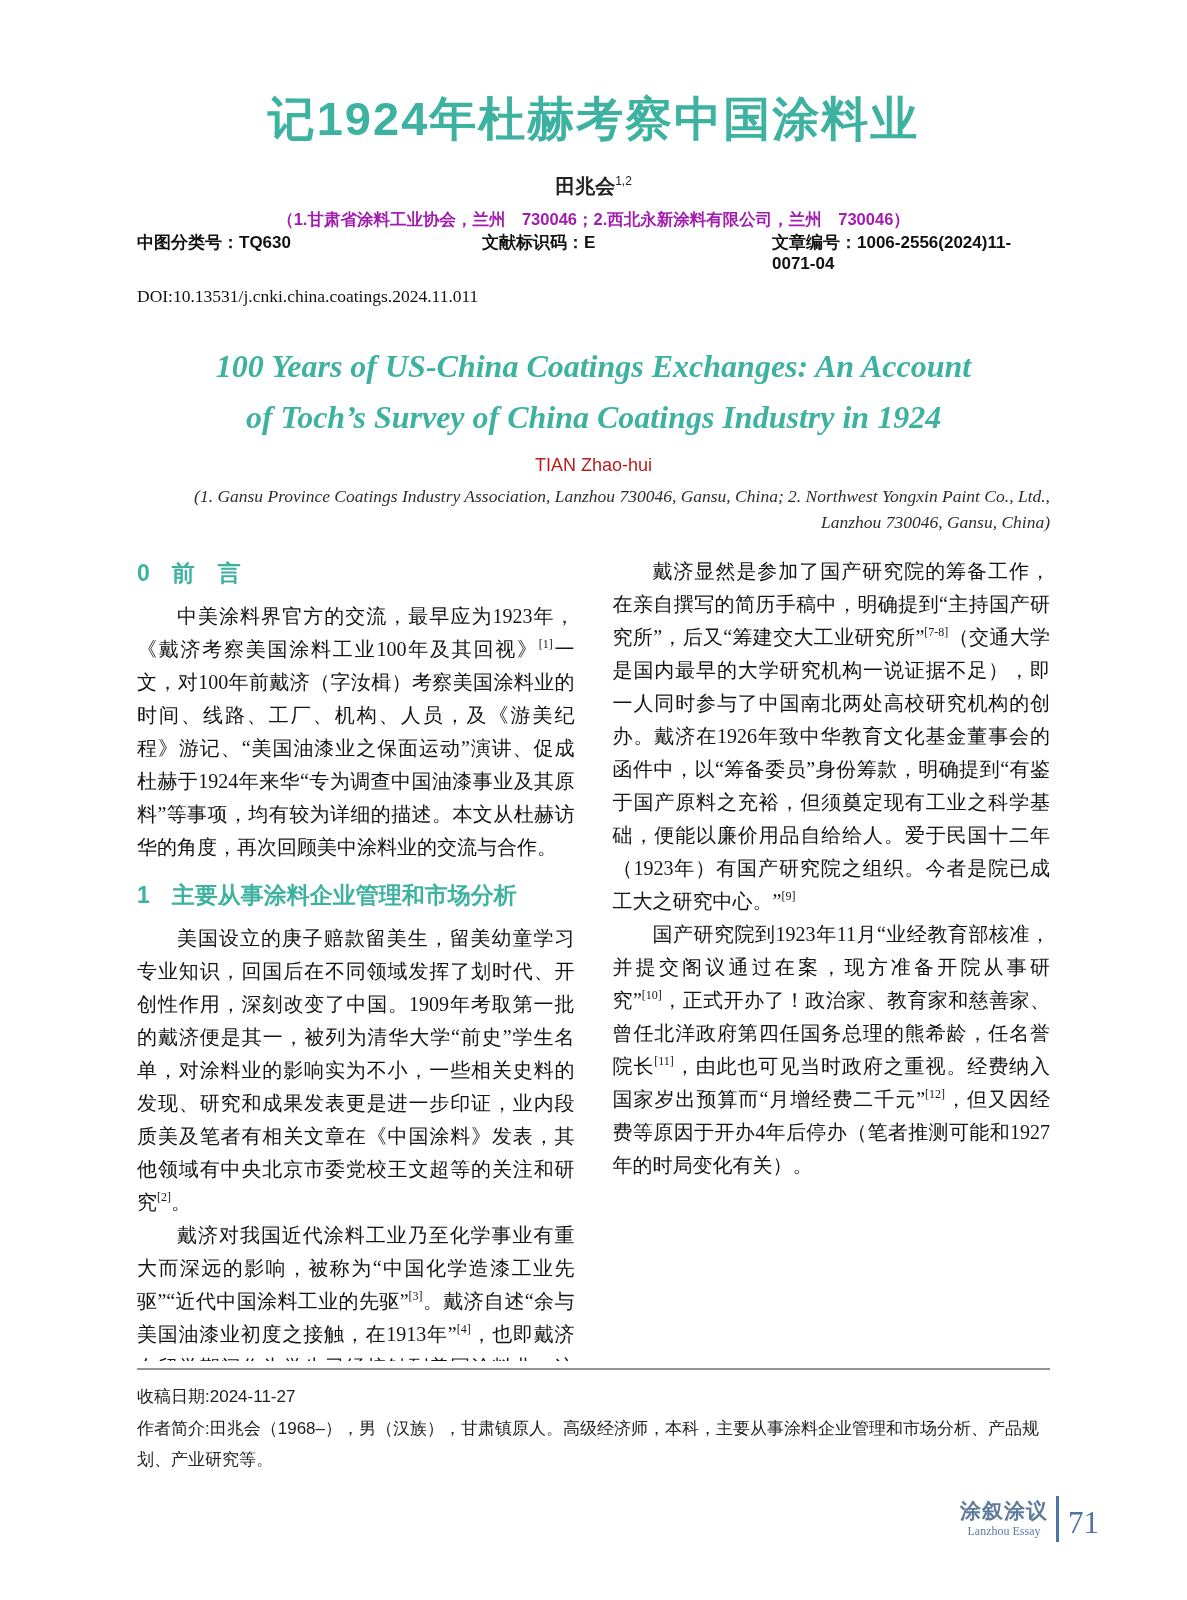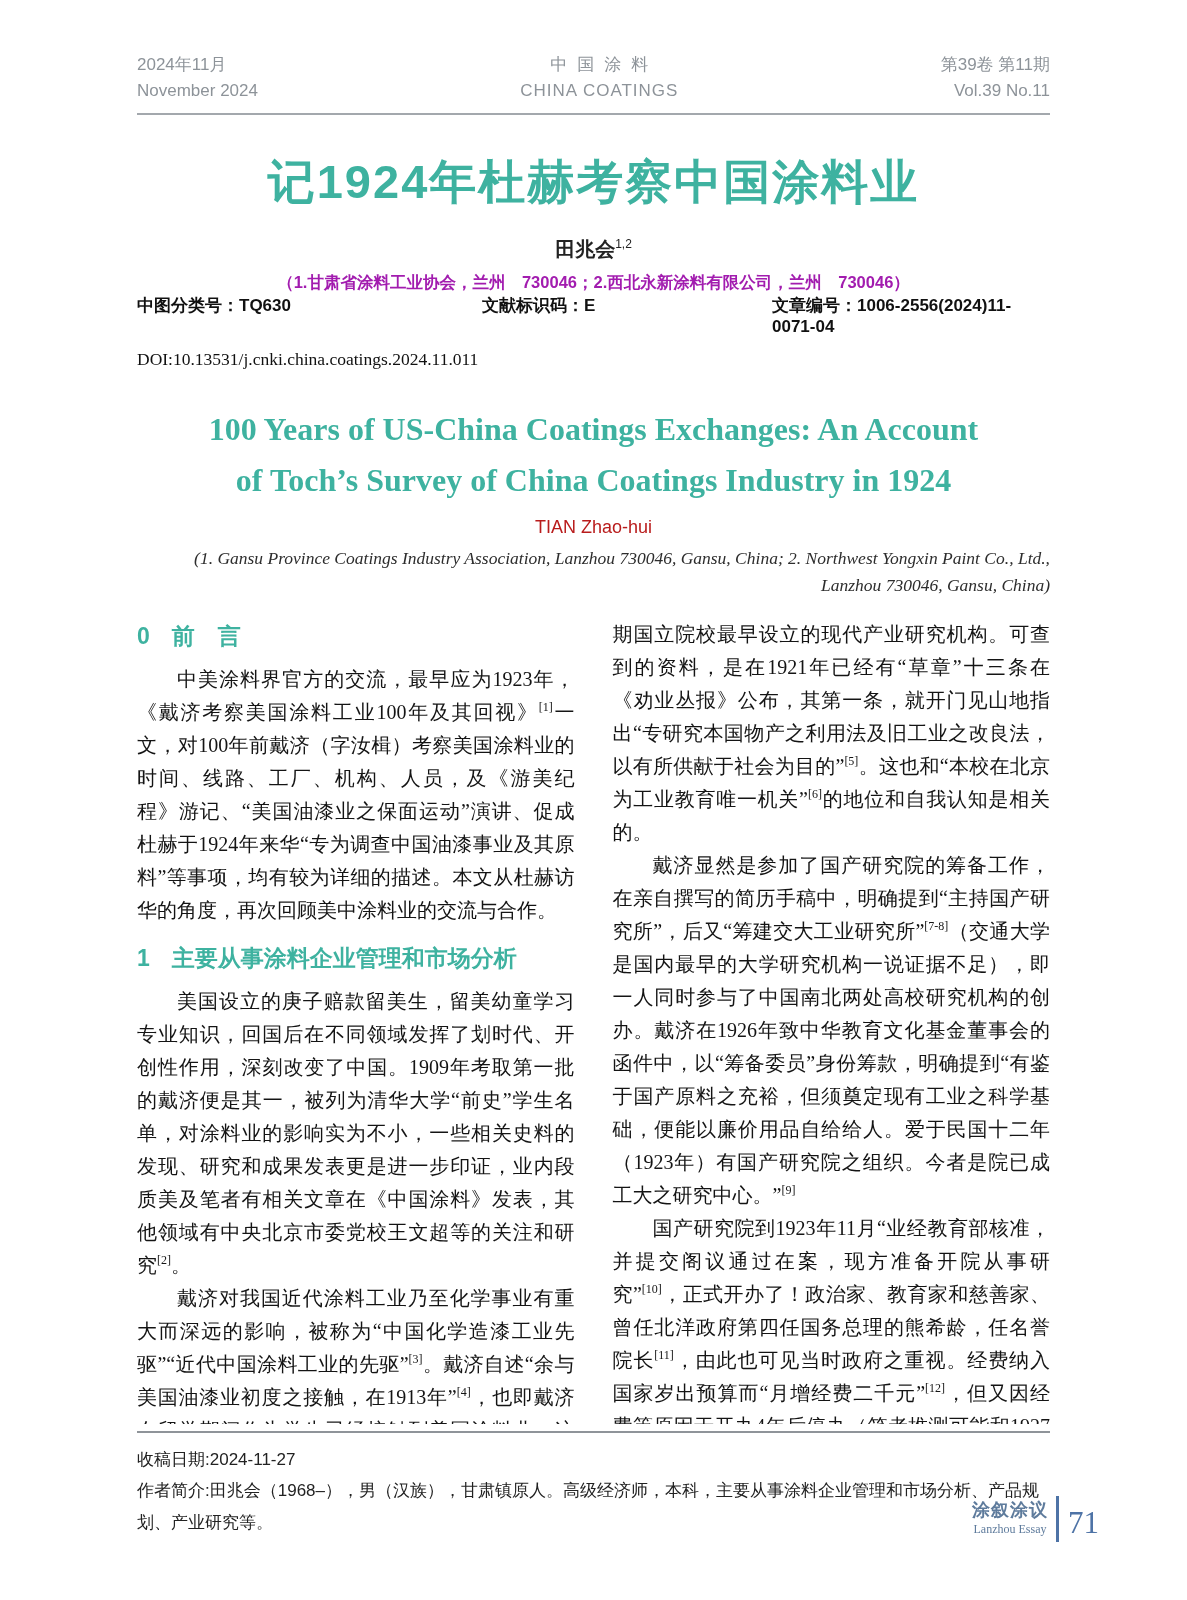--- a/index.html
+++ b/index.html
@@ -58,20 +58,21 @@
   }
   .meta-row .m1 { width: 345px; }
   .meta-row .m2 { width: 290px; }
   .meta-row .m3 { flex: 1; }
   .doi-line { margin-top: 12px; font-size: 17.5px; color: #111; }
   
   .en-title {
     margin-top: 34px; text-align: center;
     font-weight: 700; font-size: 32px; line-height: 1.6;
     color: #3eb2a0;
+    font-style: italic;
   }
   .en-author {
     margin-top: 11px; text-align: center;
     font-family: "Liberation Sans", "DejaVu Sans", sans-serif;
     font-size: 18px; color: #b91c1c;
   }
   .affil-en {
     margin-top: 7px; text-align: right;
     font-style: italic; font-size: 17.5px; line-height: 1.5; color: #2d2d2d;
   }
@@ -106,46 +107,32 @@
     font-size: 17px; line-height: 1.85; color: #222;
   }
   
   .page-marker {
     position: absolute; right: 88px; top: 1496px;
     display: flex; align-items: center;
   }
   .pm-text { text-align: center; }
   .pm-zh {
     font-family: "Liberation Sans", "DejaVu Sans", sans-serif;
-    font-weight: 700; font-size: 18px; letter-spacing: 1px; color: #5e7b9c;
+    font-weight: 700; font-size: 21px; letter-spacing: 1px; color: #5e7b9c;
     line-height: 1.1;
   }
   .pm-en { font-size: 12px; color: #5e7b9c; margin-top: 2px; }
   .pm-bar { width: 3px; height: 46px; background: #4e73a6; margin: 0 9px 0 8px; }
   .pm-page { font-size: 31px; color: #4e73a6; padding-top: 8px; }
 </style>
 </head>
 <body>
 
 <div class="page">
 
-  <div class="jheader">
-    <div class="cell-l">
-      <div class="zh">2024年11月</div>
-      <div class="en">November 2024</div>
-    </div>
-    <div class="cell-c">
-      <div class="zh">中国涂料</div>
-      <div class="en">CHINA COATINGS</div>
-    </div>
-    <div class="cell-r">
-      <div class="zh">第39卷  第11期</div>
-      <div class="en">Vol.39  No.11</div>
-    </div>
-  </div>
 
   <div class="cn-title">
     <div>记1924年杜赫考察中国涂料业</div>
   </div>
 
   <div class="author-line">
     <span>田兆会</span><sup>1,2</sup>
   </div>
 
   <div class="affil-zh">（1.甘肃省涂料工业协会，兰州　730046；2.西北永新涂料有限公司，兰州　730046）</div>
@@ -176,21 +163,20 @@
       <div class="para">中美涂料界官方的交流，最早应为1923年，《戴济考察美国涂料工业100年及其回视》<sup>[1]</sup>一文，对100年前戴济（字汝楫）考察美国涂料业的时间、线路、工厂、机构、人员，及《游美纪程》游记、“美国油漆业之保面运动”演讲、促成杜赫于1924年来华“专为调查中国油漆事业及其原料”等事项，均有较为详细的描述。本文从杜赫访华的角度，再次回顾美中涂料业的交流与合作。</div>
       <div class="sec-heading">
         <span class="num">1</span>
         <span>主要从事涂料企业管理和市场分析</span>
       </div>
       <div class="para">美国设立的庚子赔款留美生，留美幼童学习专业知识，回国后在不同领域发挥了划时代、开创性作用，深刻改变了中国。1909年考取第一批的戴济便是其一，被列为清华大学“前史”学生名单，对涂料业的影响实为不小，一些相关史料的发现、研究和成果发表更是进一步印证，业内段质美及笔者有相关文章在《中国涂料》发表，其他领域有中央北京市委党校王文超等的关注和研究<sup>[2]</sup>。</div>
       <div class="para">戴济对我国近代涂料工业乃至化学事业有重大而深远的影响，被称为“中国化学造漆工业先驱”“近代中国涂料工业的先驱”<sup>[3]</sup>。戴济自述“余与美国油漆业初度之接触，在1913年”<sup>[4]</sup>，也即戴济在留学期间作为学生已经接触到美国涂料业。这是杜赫访华、中美涂料交流的背景之一。</div>
 
     </div>
     <div class="col">
-      <div class="para no-indent">期国立院校最早设立的现代产业研究机构。可查到的资料，是在1921年已经有“草章”十三条在《劝业丛报》公布，其第一条，就开门见山地指出“专研究本国物产之利用法及旧工业之改良法，以有所供献于社会为目的”<sup>[5]</sup>。这也和“本校在北京为工业教育唯一机关”<sup>[6]</sup>的地位和自我认知是相关的。</div>
       <div class="para">戴济显然是参加了国产研究院的筹备工作，在亲自撰写的简历手稿中，明确提到“主持国产研究所”，后又“筹建交大工业研究所”<sup>[7-8]</sup>（交通大学是国内最早的大学研究机构一说证据不足），即一人同时参与了中国南北两处高校研究机构的创办。戴济在1926年致中华教育文化基金董事会的函件中，以“筹备委员”身份筹款，明确提到“有鉴于国产原料之充裕，但须奠定现有工业之科学基础，便能以廉价用品自给给人。爱于民国十二年（1923年）有国产研究院之组织。今者是院已成工大之研究中心。”<sup>[9]</sup></div>
       <div class="para">国产研究院到1923年11月“业经教育部核准，并提交阁议通过在案，现方准备开院从事研究”<sup>[10]</sup>，正式开办了！政治家、教育家和慈善家、曾任北洋政府第四任国务总理的熊希龄，任名誉院长<sup>[11]</sup>，由此也可见当时政府之重视。经费纳入国家岁出预算而“月增经费二千元”<sup>[12]</sup>，但又因经费等原因于开办4年后停办（笔者推测可能和1927年的时局变化有关）。</div>
 
     </div>
   </div>
 
   <div class="footnote">
     <div>收稿日期:2024-11-27</div>
     <div>作者简介:田兆会（1968–），男（汉族），甘肃镇原人。高级经济师，本科，主要从事涂料企业管理和市场分析、产品规划、产业研究等。</div>
   </div>

